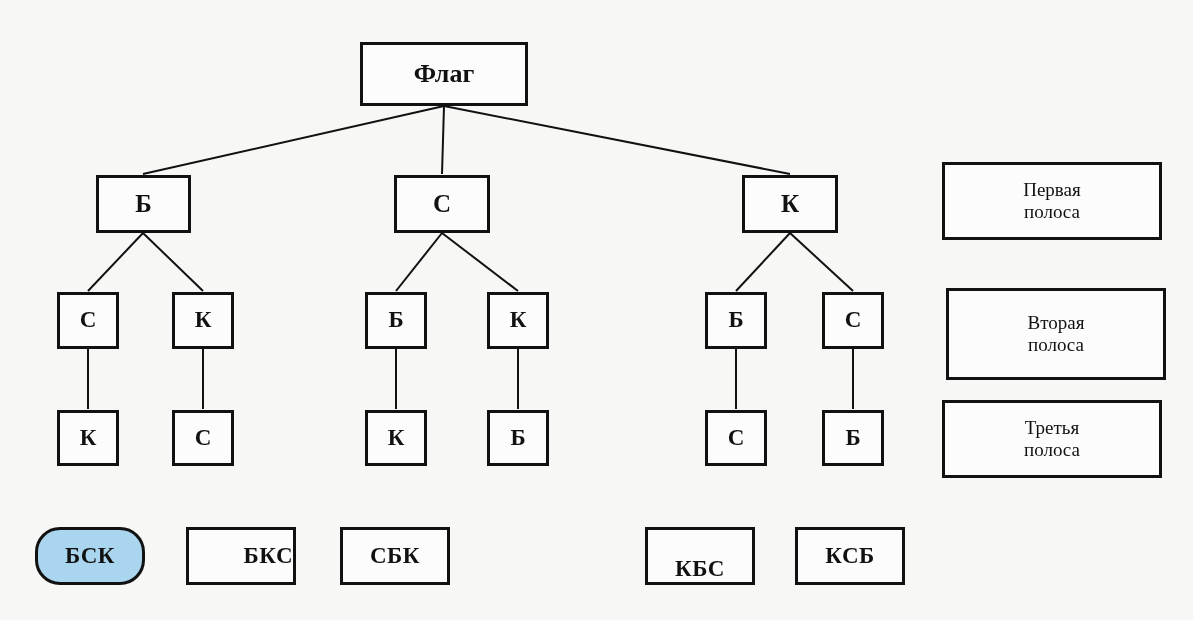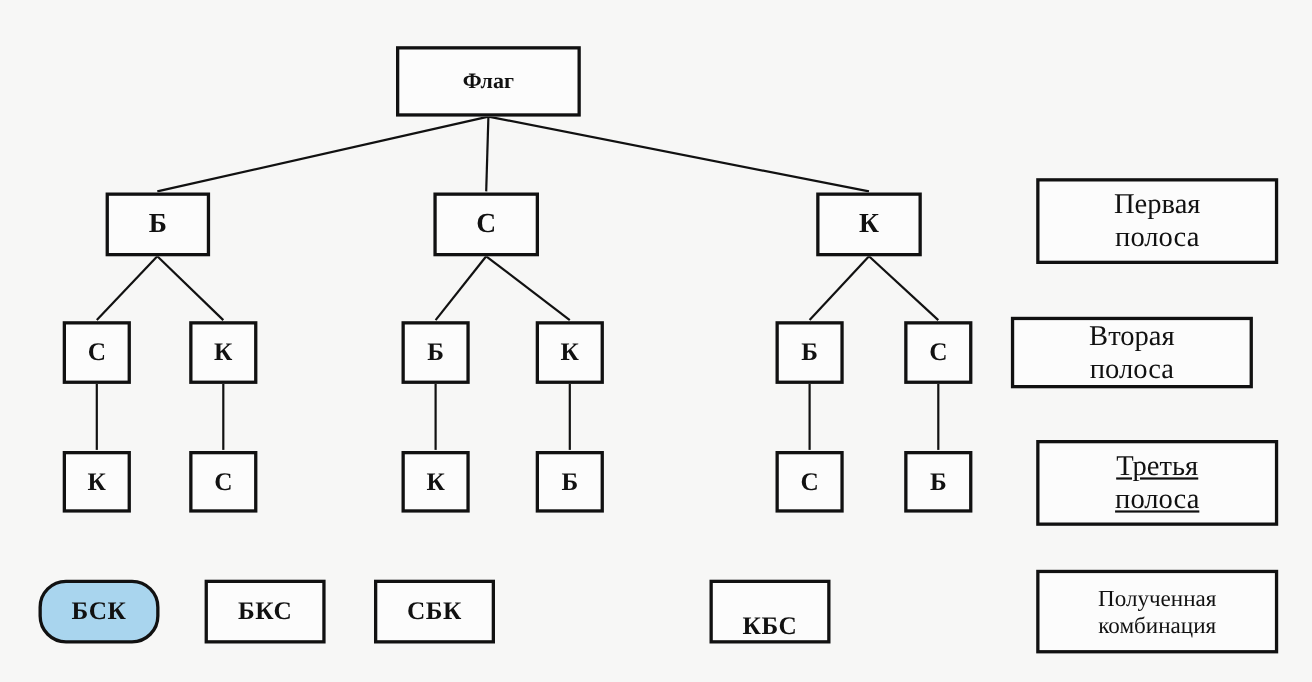--- a/index.html
+++ b/index.html
@@ -30,28 +30,28 @@
     background: #fcfcfc;
     display: flex;
     align-items: center;
     justify-content: center;
     color: #111111;
     font-weight: bold;
     line-height: 1.15;
     text-align: center;
     z-index: 2;
   }
-  .node.root      { font-size: 20px; align-items: center; }
+  .node.root      { font-size: 26px; align-items: center; }
   .node.level2    { font-size: 25px; }
   .node.level3    { font-size: 23px; }
   .node.level4    { font-size: 23px; }
   .node.combo     { font-size: 23px; letter-spacing: 0.5px; }
   .node.combo.selected { background: #a9d5ee; border-radius: 25px; }
   .node.legend {
-    font-size: 26px;
+    font-size: 19px;
     font-weight: normal;
     flex-direction: column;
     border-width: 3px;
   }
   .node.legend .line { display: block; white-space: nowrap; }
   .legend.wide { font-size: 21px; }
 </style>
 </head>
 <body>
 
@@ -130,40 +130,39 @@
   <div class="node level4" style="left:705px; top:410px; width:62px; height:56px;">
     <span>С</span>
   </div>
   <div class="node level4" style="left:822px; top:410px; width:62px; height:56px;">
     <span>Б</span>
   </div>
 
   <div class="node combo selected" style="left:35px; top:527px; width:110px; height:58px;">
     <span>БСК</span>
   </div>
-  <div class="node combo" style="left:186px; top:527px; width:110px; height:58px;">
+  <div class="node combo" style="left:186px; top:527px; width:110px; height:58px;justify-content:flex-end;">
     <span>БКС</span>
   </div>
   <div class="node combo" style="left:340px; top:527px; width:110px; height:58px;">
     <span>СБК</span>
   </div>
   <div class="node combo" style="left:645px; top:527px; width:110px; height:58px;align-items:flex-end;">
     <span>КБС</span>
   </div>
+  <div class="node combo" style="left:795px; top:527px; width:110px; height:58px;">
+    <span>КСБ</span>
+  </div>
 
   <div class="node legend" style="left:942px; top:162px; width:220px; height:78px;">
     <span class="line">Первая</span>
     <span class="line">полоса</span>
   </div>
-  <div class="node legend" style="left:919px; top:288px; width:220px; height:65px;">
+  <div class="node legend" style="left:946px; top:288px; width:220px; height:92px;">
     <span class="line">Вторая</span>
     <span class="line">полоса</span>
   </div>
-  <div class="node legend" style="left:942px; top:400px; width:220px; height:78px;text-decoration:underline;">
+  <div class="node legend" style="left:942px; top:400px; width:220px; height:78px;">
     <span class="line">Третья</span>
     <span class="line">полоса</span>
-  </div>
-  <div class="node legend wide" style="left:942px; top:518px; width:220px; height:76px;">
-    <span class="line">Полученная</span>
-    <span class="line">комбинация</span>
   </div>
 
 </div>
 
 </body></html>

